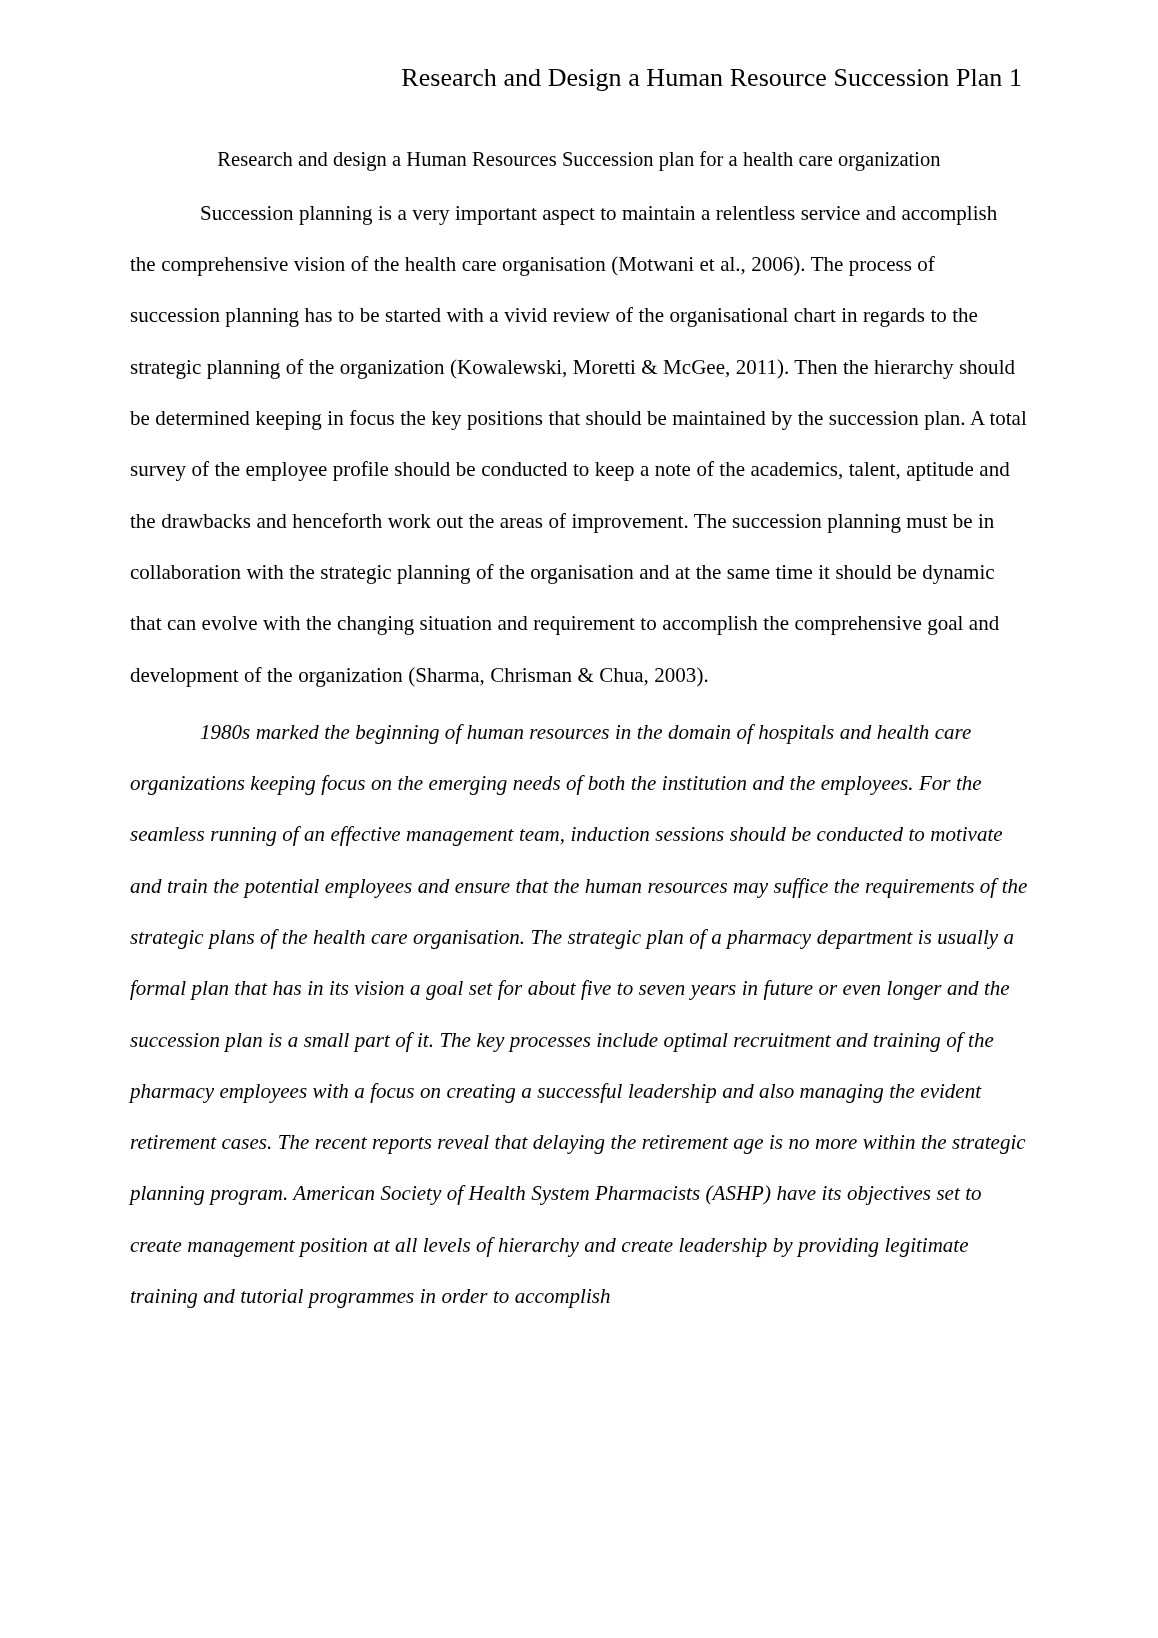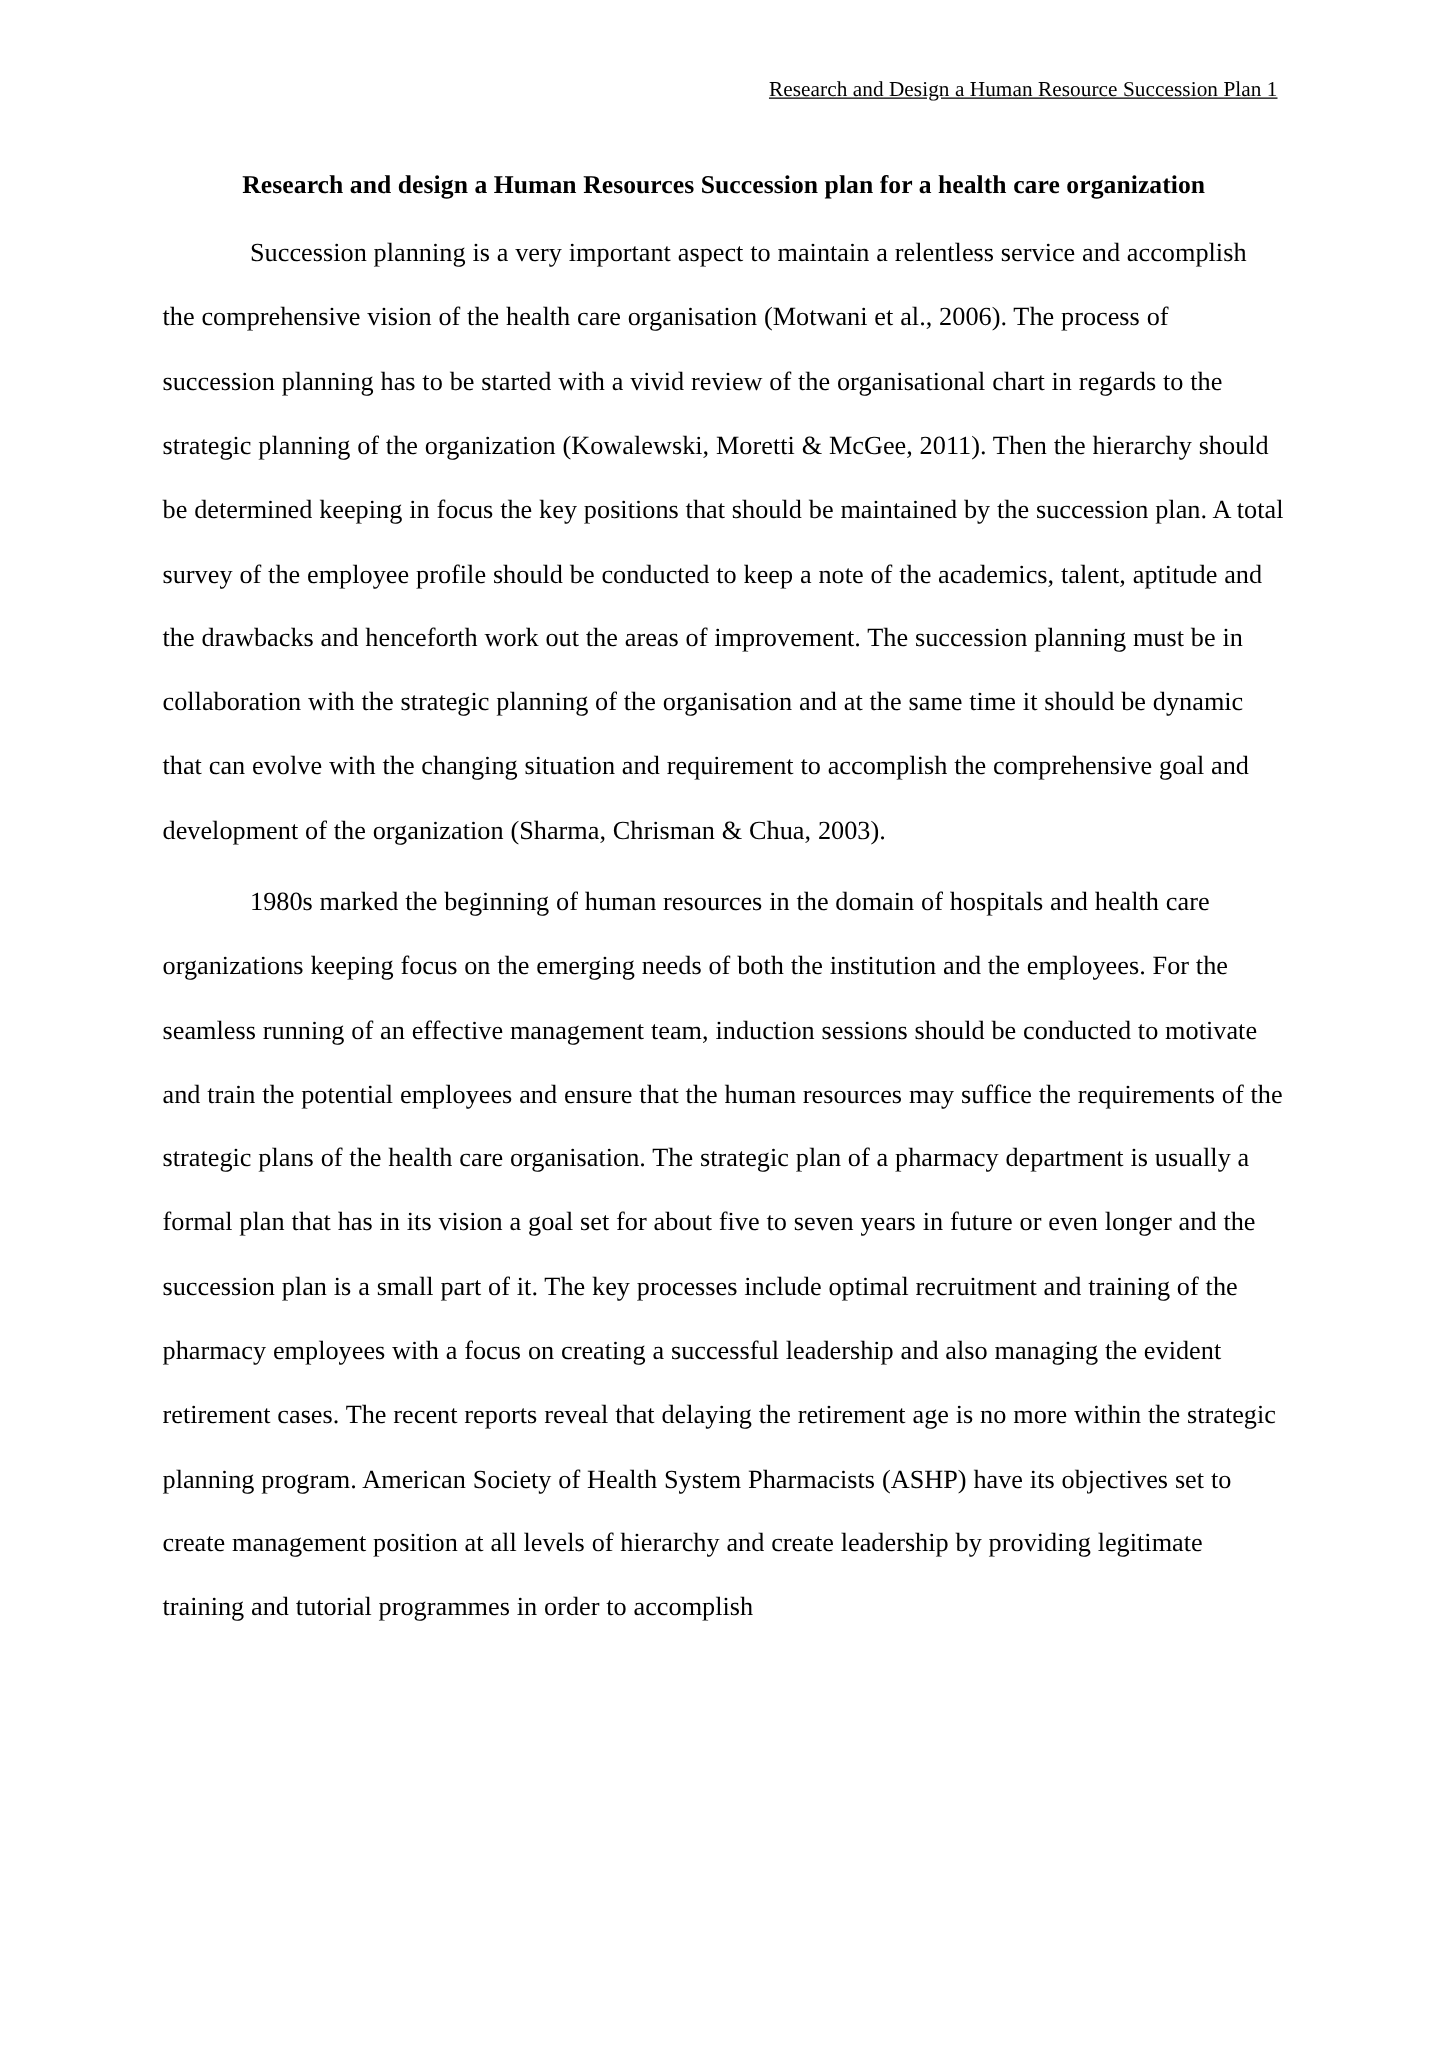--- a/index.html
+++ b/index.html
@@ -17,49 +17,49 @@
   }
   .page {
     box-sizing: border-box;
     width: 1158px;
     height: 1638px;
     padding: 62px 130px 0 130px;
     position: relative;
   }
   .running-head {
     text-align: right;
-    font-size: 17px;
+    font-size: 26px;
     line-height: 1.2;
     margin: 0 0 0 0;
     padding-right: 6px;
     letter-spacing: 0.05px;
-    text-decoration: underline;
   }
   .doc-title {
     text-align: center;
-    font-weight: bold;
+    font-weight: normal;
     font-size: 20.5px;
     line-height: 1.3;
     margin: 53px 0 0 0;
     letter-spacing: 0.05px;
   }
   .para {
     font-size: 21px;
     line-height: 51.3px;
     text-align: left;
     margin: 18px 0 0 0;
     text-indent: 70px;
     letter-spacing: 0.01px;
     word-spacing: 0.2px;
   }
   .para.first {
     margin-top: 15px;
   }
   .para.second {
     margin-top: 6px;
+    font-style: italic;
   }
 </style>
 </head>
 <body>
 
 <div class="page">
   <div class="running-head">Research and Design a Human Resource Succession Plan 1</div>
 
   <h1 class="doc-title">Research and design a Human Resources Succession plan for a health care organization</h1>
 

